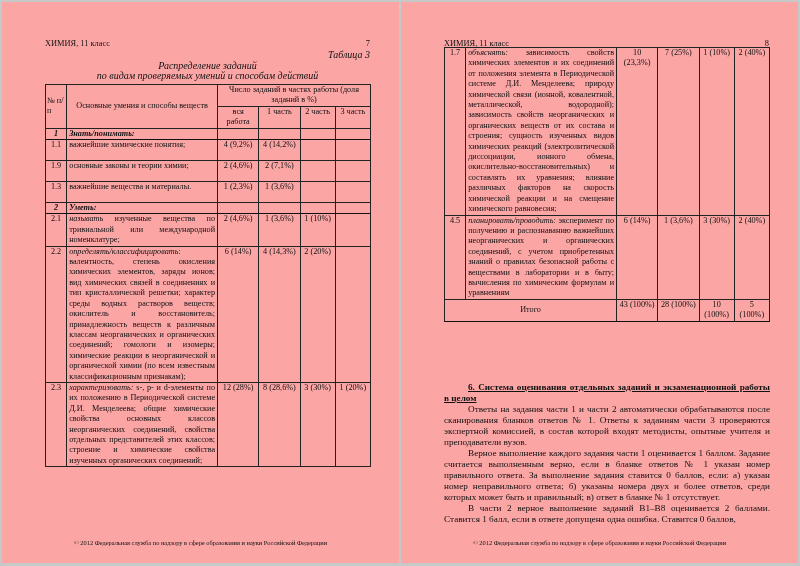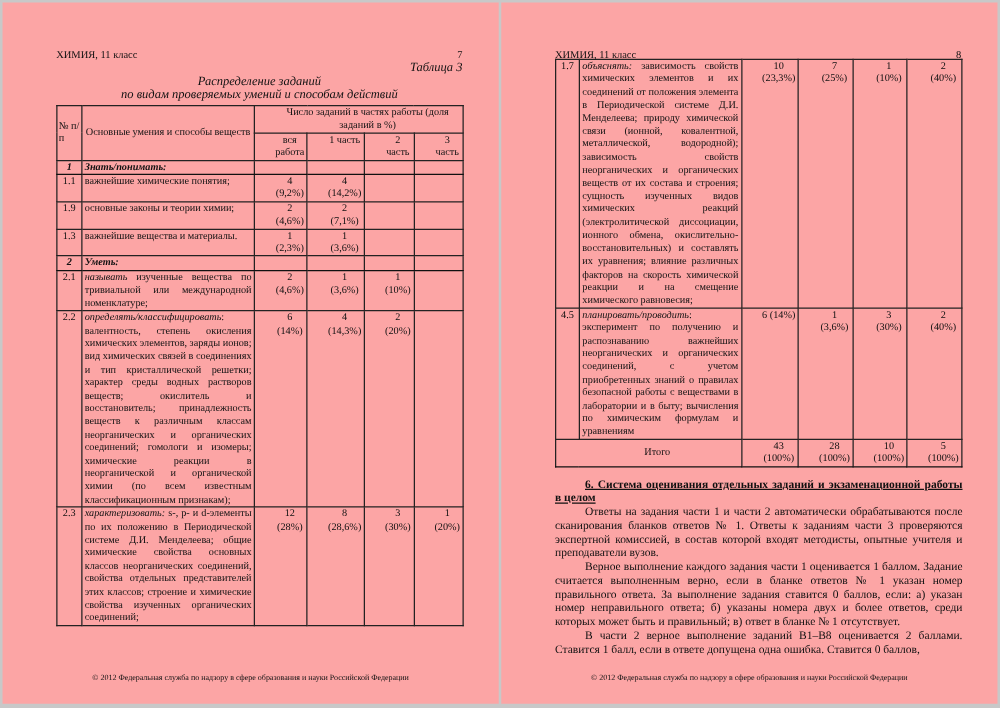--- a/index.html
+++ b/index.html
@@ -7,21 +7,21 @@
          font-family:"Liberation Serif", serif; color:#111; }
   .page { position:absolute; top:2px; background:#fca5a5; height:561px; }
   #page-left { left:2px; width:397px; }
   #page-right { left:401px; width:397px; }
   .hdr { position:absolute; top:37px; font-size:8.4px; }
   .hdr .num { position:absolute; right:0; top:0; }
   .tbl-caption { position:absolute; font-style:italic; font-size:10px; text-align:center; }
   table { border-collapse:collapse; position:absolute; font-size:8.2px; line-height:10.4px; }
   td, th { border:1px solid #222; vertical-align:top; padding:0 2px; font-weight:normal; }
   td.num { text-align:center; padding:0 1px; }
-  td.val { text-align:center;padding-left:16px; }
+  td.val { text-align:center; }
   td.txt { text-align:justify; }
   .sec td { border-top:1.5px solid #111; border-bottom:1.5px solid #111; }
   .bi { font-weight:bold; font-style:italic; }
   .it { font-style:italic; }
   .footer { position:absolute; bottom:17px; left:0; width:100%; text-align:center; font-size:6.4px; }
   .section-h { position:absolute; font-size:9.2px; font-weight:bold; line-height:11px; text-align:justify; }
   .para { position:absolute; font-size:9.2px; line-height:11px; text-align:justify; }
   .para p { margin:0; text-indent:24px; }
 </style>
 </head>

